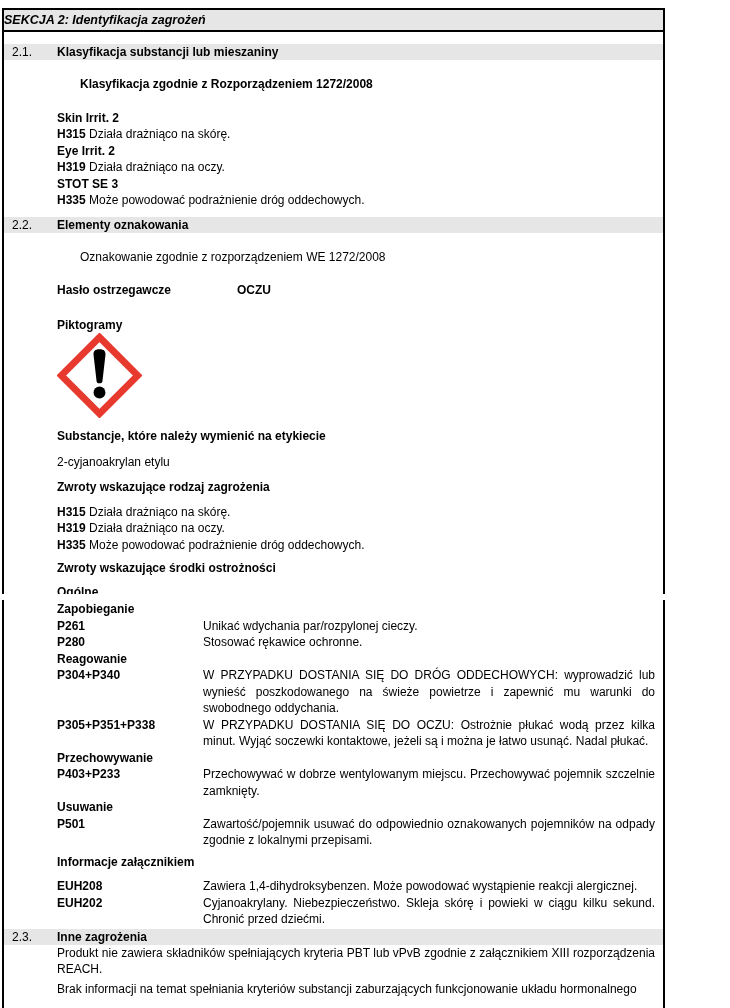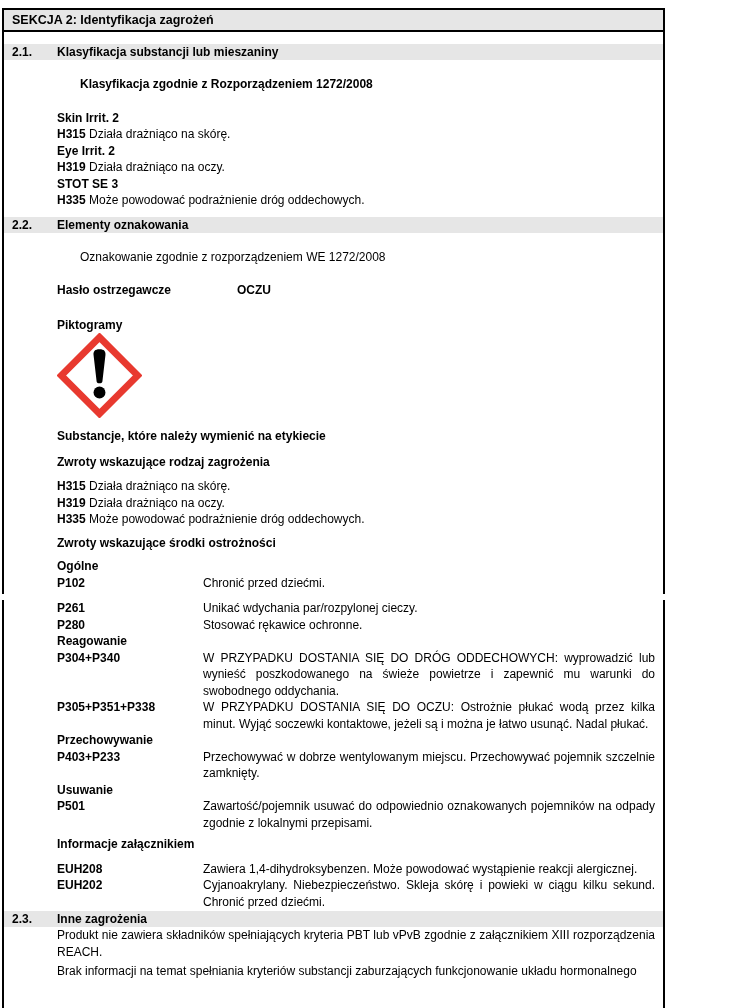--- a/index.html
+++ b/index.html
@@ -28,31 +28,31 @@
   }
   #box1 { top: 8px; height: 586px; border-top: 2px solid #000; }
   #box2 { top: 600px; height: 408px; }
 
   .sec-header {
     height: 20px;
     line-height: 20px;
     background: #e6e6e6;
     border-bottom: 2px solid #000;
     font-weight: bold;
-    padding-left: 8px;
     font-size: 12.5px;
+    font-style: italic;
   }
 
   .bar {
     height: 16px;
     line-height: 16px;
     background: #e6e6e6;
     display: flex;
   }
-  .bar .num { font-weight: bold; padding-left: 8px; width: 45px; flex: none; }
+  .bar .num { font-weight: normal; padding-left: 8px; width: 45px; flex: none; }
   .bar .bar-title { font-weight: bold; }
 
   .indent { margin-left: 53px; margin-right: 8px; }
   .b { font-weight: bold; }
   .just { text-align: justify; }
 
   .prow { display: grid; grid-template-columns: 146px 1fr; }
   .prow .code { font-weight: bold; }
 
   .signal-row { display: grid; grid-template-columns: 180px 1fr; }
@@ -115,39 +115,41 @@
     <div class="indent picto-row mt13">
       <div class="plabel">Piktogramy</div>
       <svg class="ghs" viewBox="0 0 100 100" aria-hidden="true">
         <path d="M50 5 L95 50 L50 95 L5 50 Z" fill="#ffffff" stroke="#e8392f" stroke-width="8" stroke-linejoin="miter"></path>
         <path d="M50 19 C44.5 19 42.5 21.5 43 26 L46.6 57 C46.9 60 53.1 60 53.4 57 L57 26 C57.5 21.5 55.5 19 50 19 Z" fill="#000"></path>
         <circle cx="50" cy="70" r="7" fill="#000"></circle>
       </svg>
     </div>
 
     <div class="indent b mt10">Substancje, które należy wymienić na etykiecie</div>
+    <div class="indent mt9">2-cyjanoakrylan etylu</div>
 
     <div class="indent b mt9">Zwroty wskazujące rodzaj zagrożenia</div>
     <div class="indent mt8">
       <div><span class="b">H315</span> <span>Działa drażniąco na skórę.</span></div>
       <div><span class="b">H319</span> <span>Działa drażniąco na oczy.</span></div>
       <div><span class="b">H335</span> <span>Może powodować podrażnienie dróg oddechowych.</span></div>
     </div>
 
     <div class="indent b mt7">Zwroty wskazujące środki ostrożności</div>
 
     <div class="indent b mt7">Ogólne</div>
     <div class="indent prow">
       <div class="code">P102</div>
       <div>Chronić przed dziećmi.</div>
     </div>
   </div>
 
   <div class="docbox" id="box2">
 
+    <div class="indent b mt1">Zapobieganie</div>
     <div class="indent prow">
       <div class="code">P261</div>
       <div>Unikać wdychania par/rozpylonej cieczy.</div>
     </div>
     <div class="indent prow">
       <div class="code">P280</div>
       <div>Stosować rękawice ochronne.</div>
     </div>
 
     <div class="indent b">Reagowanie</div>

